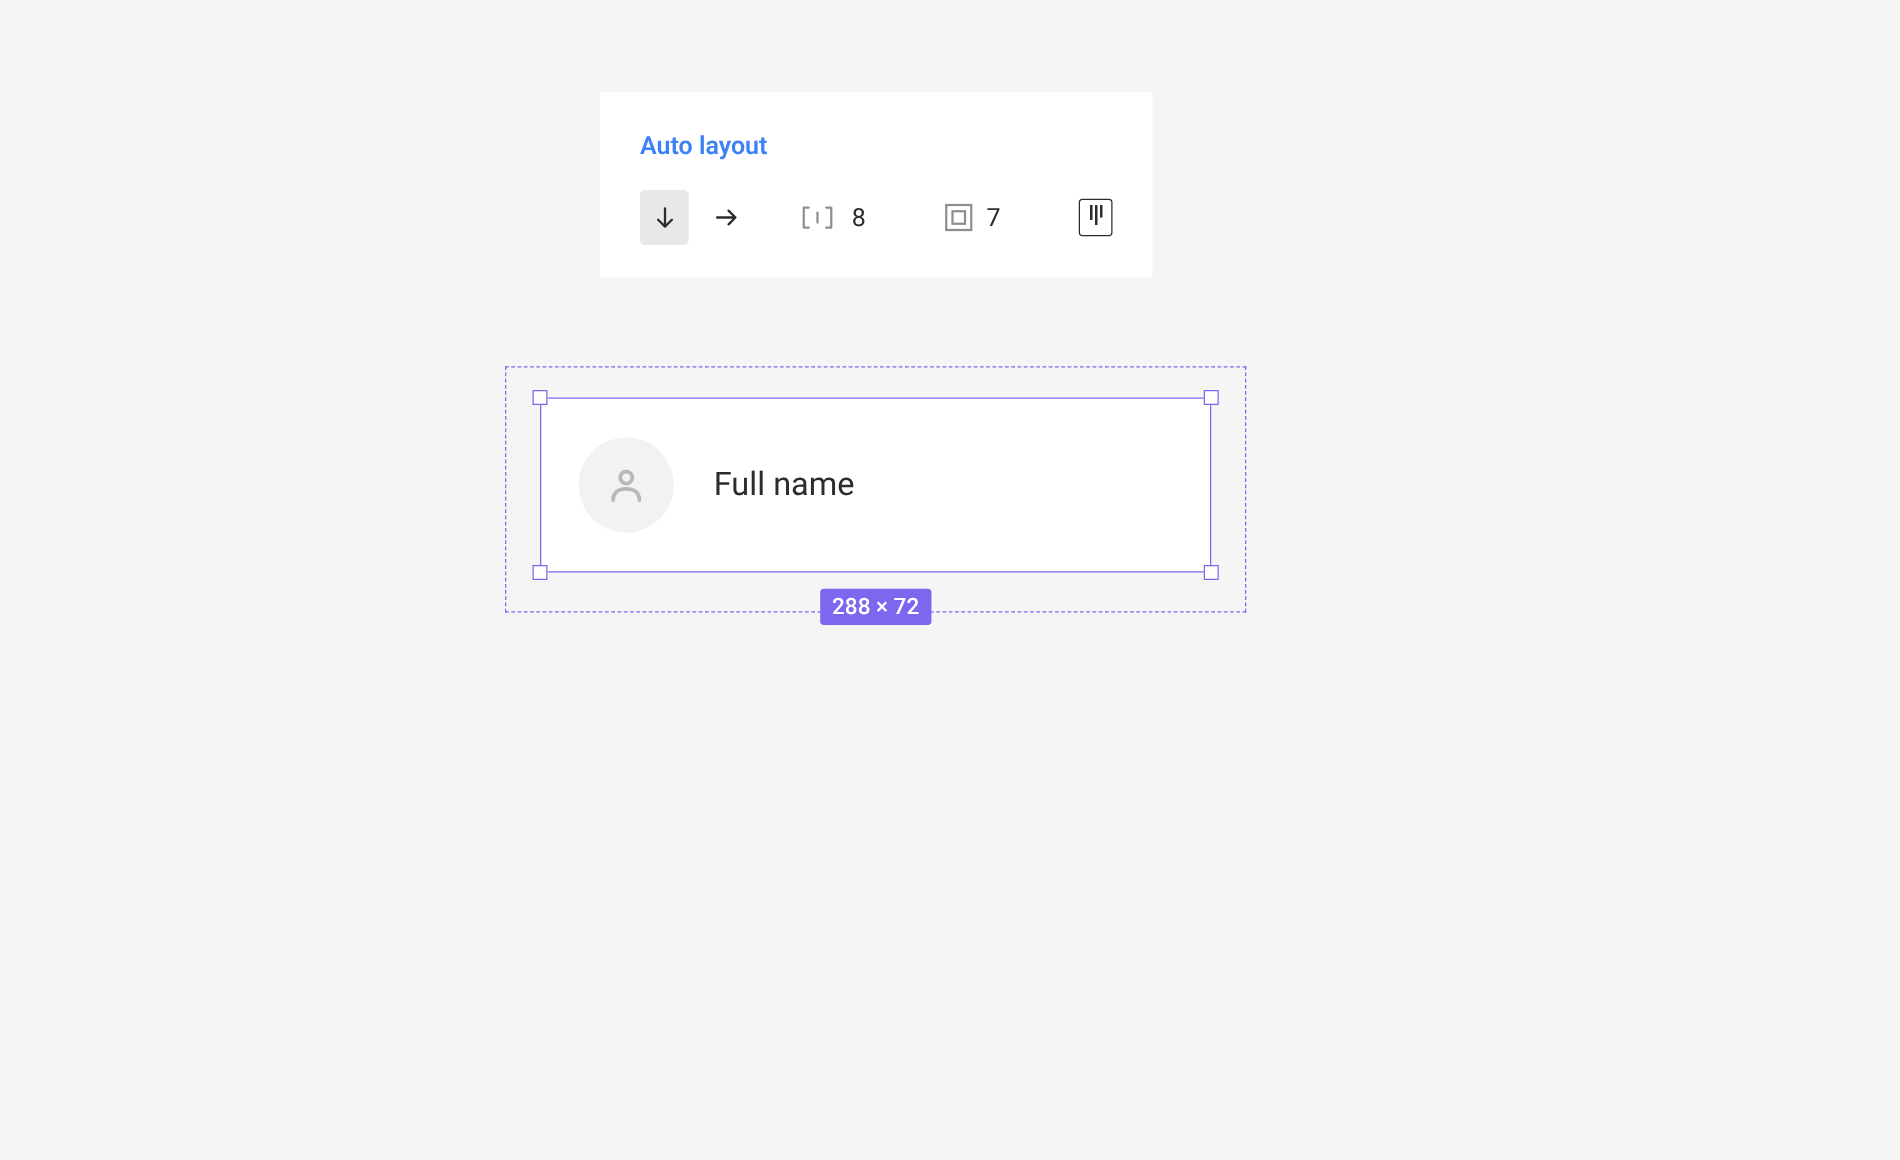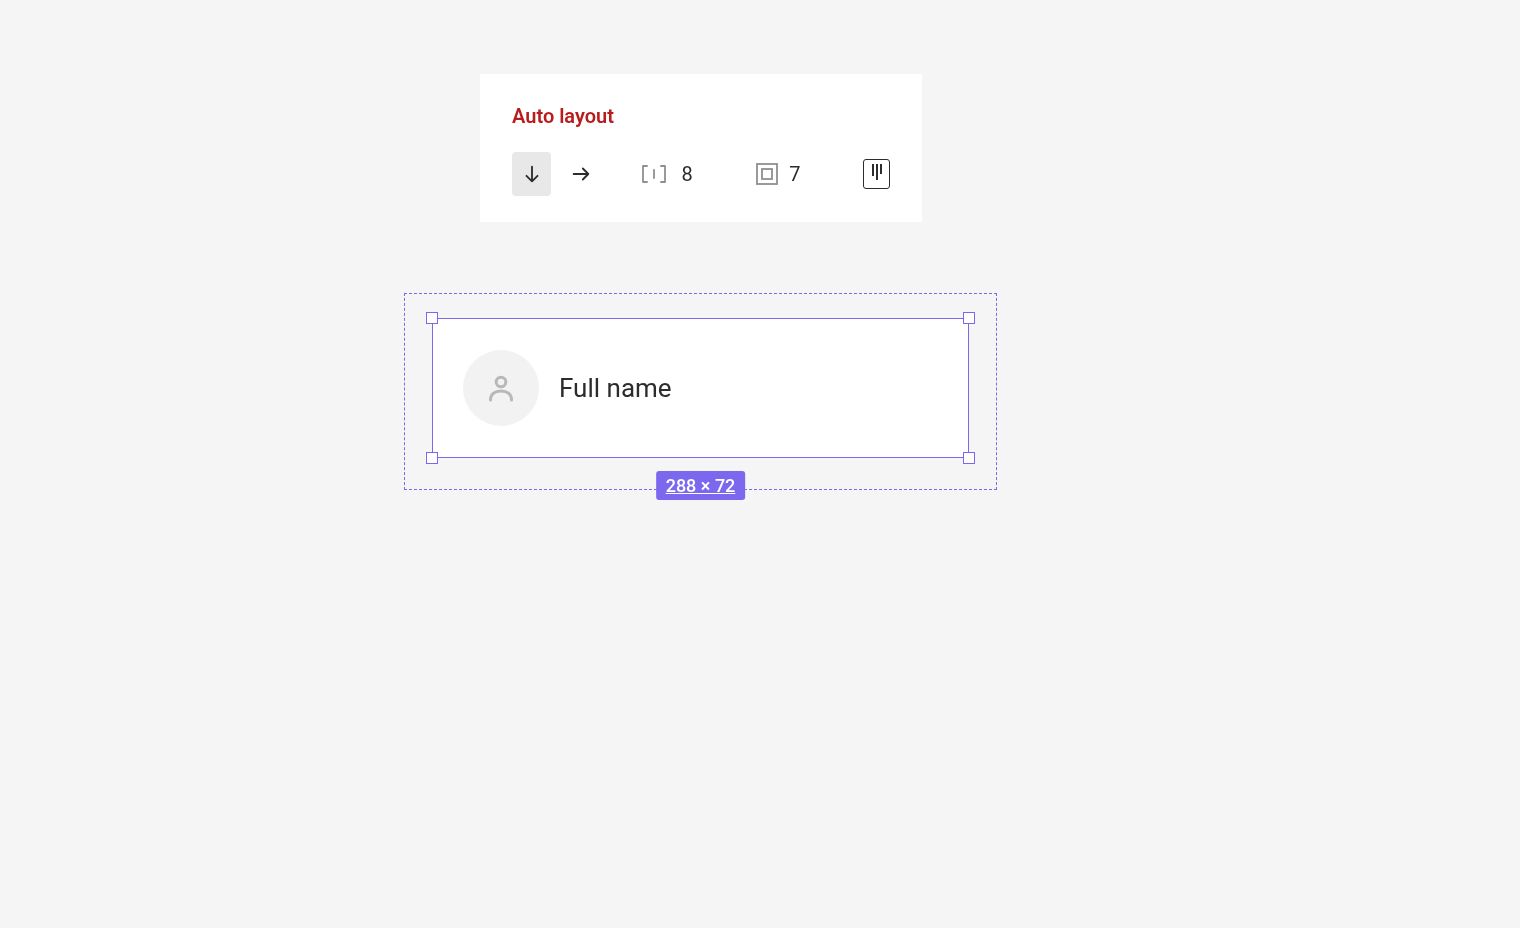--- a/index.html
+++ b/index.html
@@ -19,21 +19,21 @@
       left: 480px;
       top: 74px;
       width: 442px;
       height: 148px;
       background: #ffffff;
       padding: 30px 32px 24px 32px;
     }
     .panel-title {
       font-size: 20px;
       font-weight: 600;
-      color: #b91c1c;
+      color: #3b82f6;
       margin-bottom: 24px;
     }
     .panel-controls {
       display: flex;
       align-items: center;
       gap: 10px;
     }
     .icon-btn {
       width: 44px;
       height: 44px;
@@ -102,21 +102,21 @@
       position: absolute;
       left: 28px;
       top: 25px;
       width: 537px;
       height: 140px;
       background: #ffffff;
       border: 1.5px solid #7b68ee;
       display: flex;
       align-items: center;
       padding: 0 30px;
-      gap: 20px;
+      gap: 32px;
     }
     .avatar-circle {
       width: 76px;
       height: 76px;
       border-radius: 50%;
       background: #f2f2f2;
       display: flex;
       align-items: center;
       justify-content: center;
       flex-shrink: 0;
@@ -156,21 +156,20 @@
       left: 50%;
       transform: translateX(-50%);
       top: 178px;
       background: #7b68ee;
       color: #ffffff;
       font-size: 18px;
       font-weight: 500;
       padding: 4px 10px;
       border-radius: 3px;
       white-space: nowrap;
-      text-decoration: underline;
     }
     
     .stroke-dark { stroke: #2c2c2c; }
     .stroke-gray { stroke: #8f8f8f; }
   </style>
 </head>
 <body>
 
 <div class="panel">
   <div class="panel-title">Auto layout</div>

